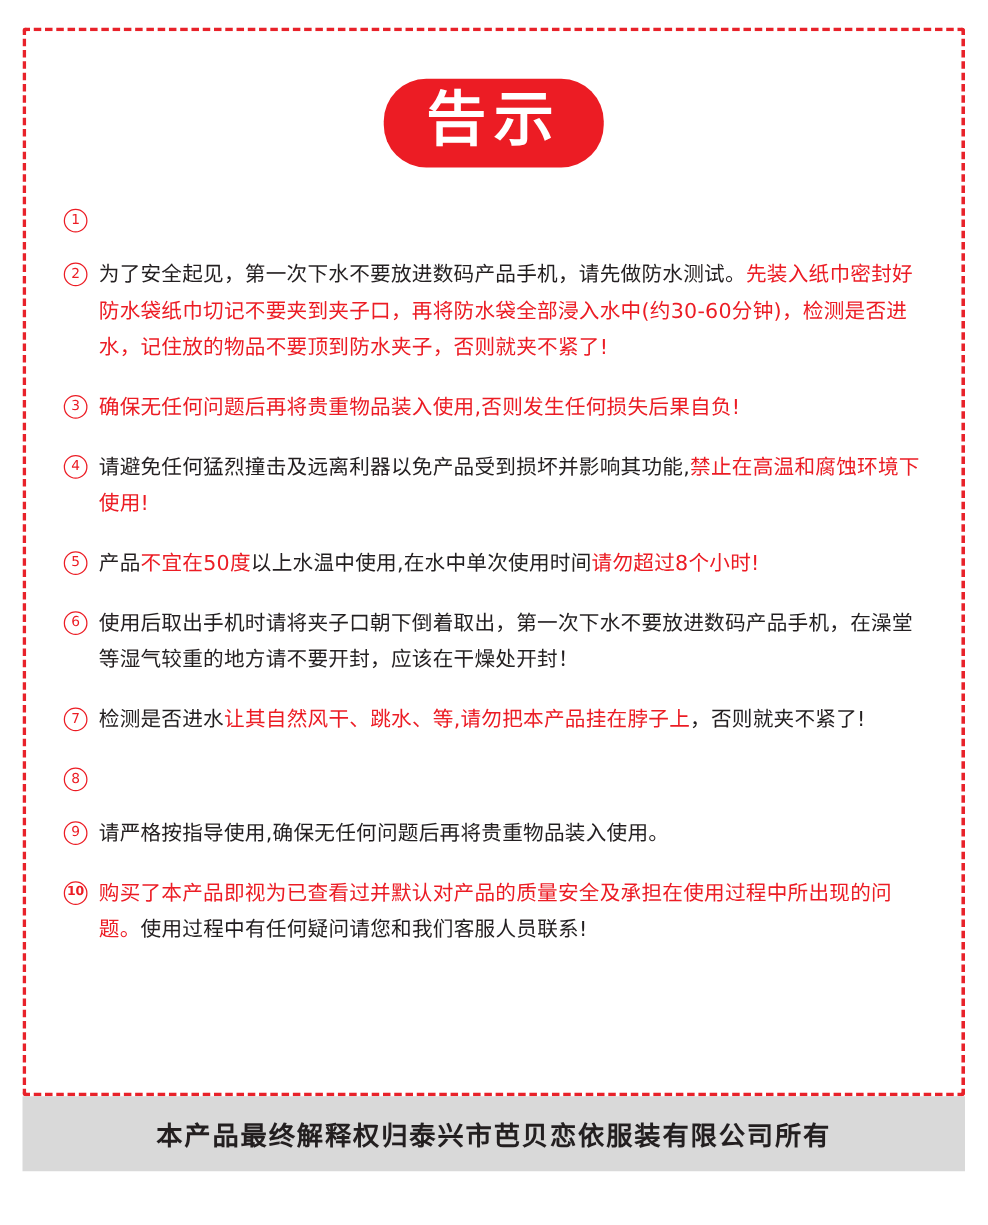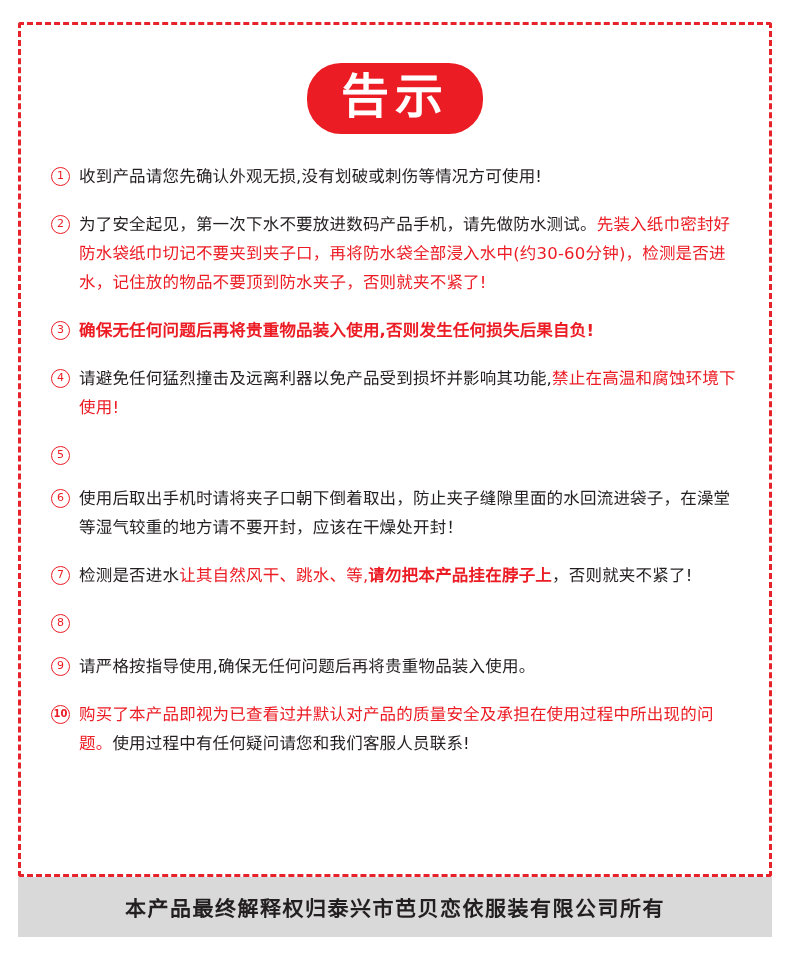--- a/index.html
+++ b/index.html
@@ -81,21 +81,21 @@
   .num.wide { font-size: 10px; font-weight: bold; }
 
   .text {
     font-size: 16.5px;
     line-height: 29px;
     letter-spacing: 0.2px;
     color: #231f20;
     font-family: "DejaVu Sans", "Liberation Sans", sans-serif;
   }
   .text .r { color: #ec1c24; }
-  .text .rb { color: #ec1c24; font-weight: bold; }
+  .text .rb { color: #ec1c24; font-weight: normal; }
 
   .footer {
     margin-top: 0;
     background: #d9d9d9;
     height: 60px;
     display: flex;
     align-items: center;
     justify-content: center;
     color: #231f20;
     font-size: 21px;
@@ -110,40 +110,40 @@
 <div class="page">
   <div class="notice-frame">
 
     <div class="title-wrap">
       <div class="title-badge">告示</div>
     </div>
 
     <div class="items" id="items">
         <div class="item">
           <span class="num">1</span>
-          <div class="text"><span>收到产品请您先确认外观无损,没有划破或刺伤等情况方可使用!</span></div>
         </div>
         <div class="item">
           <span class="num">2</span>
           <div class="text"><span>为了安全起见，第一次下水不要放进数码产品手机，请先做防水测试。</span><span class="r">先装入纸巾密封好防水袋纸巾切记不要夹到夹子口，再将防水袋全部浸入水中(约30-60分钟)，检测是否进水，记住放的物品不要顶到防水夹子，否则就夹不紧了!</span></div>
         </div>
         <div class="item">
           <span class="num">3</span>
           <div class="text"><span class="rb">确保无任何问题后再将贵重物品装入使用,否则发生任何损失后果自负!</span></div>
         </div>
         <div class="item">
           <span class="num">4</span>
           <div class="text"><span>请避免任何猛烈撞击及远离利器以免产品受到损坏并影响其功能,</span><span class="r">禁止在高温和腐蚀环境下使用!</span></div>
         </div>
         <div class="item">
           <span class="num">5</span>
+          <div class="text"><span>产品</span><span class="r">不宜在50度</span><span>以上水温中使用,在水中单次使用时间</span><span class="r">请勿超过8个小时!</span></div>
         </div>
         <div class="item">
           <span class="num">6</span>
-          <div class="text"><span>使用后取出手机时请将夹子口朝下倒着取出，防止夹子缝隙里面的水回流进袋子，在澡堂等湿气较重的地方请不要开封，应该在干燥处开封！</span></div>
+          <div class="text"><span>使用后取出手机时请将夹子口朝下倒着取出，第一次下水不要放进数码产品手机，在澡堂等湿气较重的地方请不要开封，应该在干燥处开封！</span></div>
         </div>
         <div class="item">
           <span class="num">7</span>
           <div class="text"><span>检测是否进水</span><span class="r">让其自然风干、跳水、等,</span><span class="rb">请勿把本产品挂在脖子上</span><span>，否则就夹不紧了!</span></div>
         </div>
         <div class="item">
           <span class="num">8</span>
         </div>
         <div class="item">
           <span class="num">9</span>

